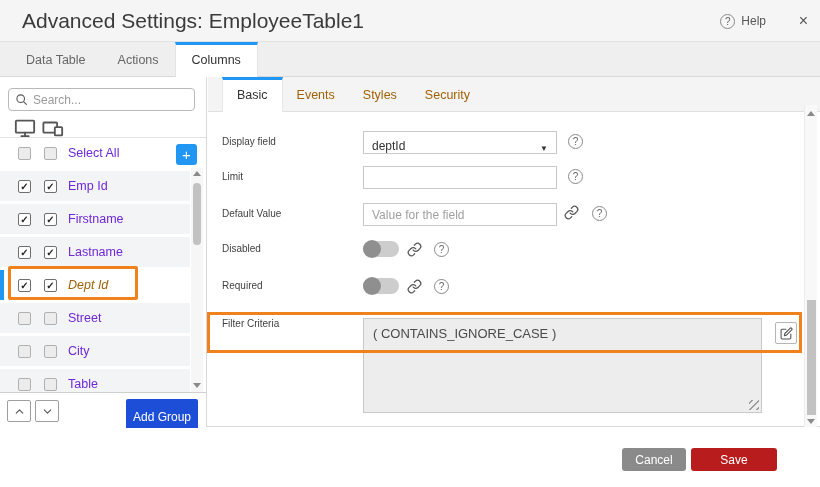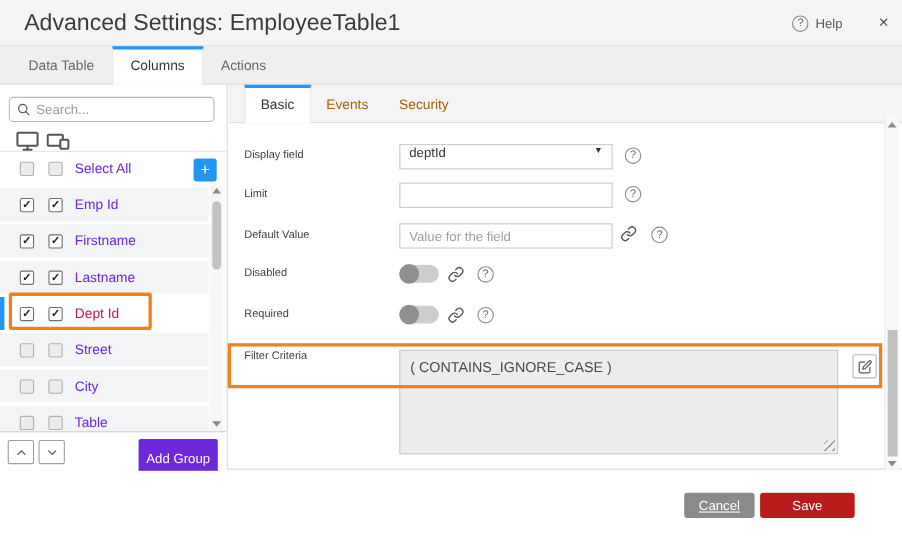--- a/index.html
+++ b/index.html
@@ -33,41 +33,41 @@
   .selectall { position:absolute; left:0; top:61px; width:206px; height:30px; display:flex; align-items:center; }
   .cb { display:inline-flex; align-items:center; justify-content:center; width:13px; height:13px; border:1px solid #b0b0b0; border-radius:2px; background:#ececec; font-size:10px; color:transparent; cursor:pointer; flex:0 0 auto; }
   .cb.on { background:#fff; border-color:#6f6f6f; color:#222; font-weight:bold; }
   .cb1 { margin-left:18px; } .cb2 { margin-left:13px; }
   .row-label { margin-left:11px; font-size:12.5px; color:#6d28d9; white-space:nowrap; }
   .plusbtn { position:absolute; left:176px; top:6px; width:21px; height:21px; background:#2196f3; color:#fff; border:none; border-radius:3px; font-size:15px; line-height:19px; cursor:pointer; }
   .collist { position:absolute; left:0; top:94px; width:190px; bottom:35px; overflow:hidden; }
   .colrow { position:relative; width:190px; height:30px; margin-bottom:3px; background:#f3f4f5; display:flex; align-items:center; }
   .colrow.selected { background:#fff; }
   .colrow.selected::before { content:""; position:absolute; left:0; top:0; width:4px; height:30px; background:#2196f3; }
-  .colrow.selected .row-label { color:#be185d; }
+  .colrow.selected .row-label { color:#a16207;font-style:italic; }
   .hl-row { position:absolute; left:8px; top:-4px; width:130px; height:34px; border:3px solid #f0821e; border-radius:2px; pointer-events:none; }
   
   .sb-scroll { position:absolute; left:191px; top:91px; width:12px; bottom:35px; background:#f6f6f6; }
   .tri-up { width:0; height:0; border-left:4px solid transparent; border-right:4px solid transparent; border-bottom:5px solid #8a8a8a; margin:3px auto 0; cursor:pointer; }
   .tri-down { width:0; height:0; border-left:4px solid transparent; border-right:4px solid transparent; border-top:5px solid #8a8a8a; margin:0 auto; position:absolute; bottom:4px; left:2px; cursor:pointer; }
   .sb-thumb { position:absolute; left:2px; top:15px; width:8px; height:62px; background:#c2c2c2; border-radius:4px; cursor:pointer; }
   
   .sb-footer { position:absolute; left:0; bottom:0; width:206px; height:35px; background:#fff; border-top:1px solid #cfcfcf; }
   .chevbtn { position:absolute; top:7px; width:24px; height:22px; background:#fff; border:1px solid #9e9e9e; border-radius:2px; display:flex; align-items:center; justify-content:center; cursor:pointer; }
   .chev-up { left:7px; } .chev-dn { left:35px; }
-  .addgroup { position:absolute; right:8px; top:6px; width:72px; height:36px; background:#6d28d9; color:#fff; border:none; border-radius:2px; font-size:12px; font-family:inherit; cursor:pointer; }
+  .addgroup { position:absolute; right:8px; top:6px; width:72px; height:36px; background:#1d4ed8; color:#fff; border:none; border-radius:2px; font-size:12px; font-family:inherit; cursor:pointer; }
 
   
   .panel { position:absolute; left:208px; top:0; width:612px; height:350px; }
   .subtabs { position:absolute; left:0; top:0; width:612px; height:35px; background:#f4f4f4; border-bottom:1px solid #e0e0e0; display:flex; padding-left:14px; }
   .subtab { height:35px; border-top:3px solid transparent; line-height:31px; padding:0 14px; font-size:12.5px; color:#a16207; cursor:pointer; }
   .subtab.active { background:#fff; border-top:3px solid #2196f3; border-left:1px solid #e7e7e7; border-right:1px solid #e7e7e7; color:#333; }
 
   .flabel { position:absolute; left:14px; font-size:10px; color:#3f3f3f; }
-  .selectbox { position:absolute; left:155px; width:194px; height:23px; border:1px solid #c9c9c9; background:#fff; display:flex; align-items:flex-start; padding:0 8px; cursor:pointer; }
+  .selectbox { position:absolute; left:155px; width:194px; height:23px; border:1px solid #c9c9c9; background:#fff; display:flex; align-items:flex-end; padding:0 8px; cursor:pointer; }
   .selectbox .val { flex:1; font-size:12px; color:#333; }
   .caret { font-size:8px; color:#333; }
   .tinput { position:absolute; left:155px; width:194px; height:23px; border:1px solid #c9c9c9; background:#fff; padding:0 8px; font-size:12px; color:#3b82f6; font-family:inherit; outline:none; }
   .tinput::placeholder { color:#a0a0a0; }
   .helpic { position:absolute; cursor:pointer; }
   .linkic { position:absolute; cursor:pointer; line-height:0; }
   .toggle { position:absolute; left:155px; width:36px; height:16px; border-radius:8px; background:#cdcdcd; cursor:pointer; }
   .toggle .knob { position:absolute; left:0; top:-1px; width:18px; height:18px; border-radius:50%; background:#8f8f8f; }
 
   .ta-wrap { position:absolute; left:155px; top:241px; width:399px; height:95px; }
@@ -78,43 +78,43 @@
 
   
   .main-scroll { position:absolute; left:596px; top:28px; width:13px; height:322px; background:#f8f8f8; border-left:1px solid #ececec; }
   .ms-thumb { position:absolute; left:2px; top:195px; width:9px; height:115px; background:#c2c2c2; cursor:pointer; }
   .ms-up { position:absolute; top:3px; left:2px; }
   .ms-dn { position:absolute; bottom:3px; left:2px; }
 
   
   .footer { position:absolute; left:0; top:428px; width:820px; height:59px; background:#fff; }
   .btn { position:absolute; top:20px; height:23px; border:none; border-radius:3px; color:#fff; font-size:12px; font-family:inherit; cursor:pointer; }
-  .btn-cancel { left:622px; width:64px; background:#8a8a8a;text-decoration:underline; }
+  .btn-cancel { left:622px; width:64px; background:#8a8a8a; }
   .btn-save { left:691px; width:86px; background:#b91c1c; }
 
   svg.ic { stroke:#555; fill:none; stroke-width:2; stroke-linecap:round; stroke-linejoin:round; }
 </style>
 </head>
 <body>
 
 <div class="dialog">
 
   <div class="hdr">
     <div class="hdr-title">Advanced Settings: EmployeeTable1</div>
     <div class="hdr-help">
       <span class="qmark">?</span>
       <span class="hdr-help-label">Help</span>
     </div>
     <div class="hdr-close">×</div>
   </div>
 
   <div class="tabbar">
     <div class="tab">Data Table</div>
+    <div class="tab">Actions</div>
     <div class="tab active">Columns</div>
-    <div class="tab">Actions</div>
   </div>
 
   <div class="bodywrap">
 
     <div class="sidebar">
       <div class="searchbox">
         <svg class="ic" width="13" height="13" viewBox="0 0 24 24">
             <circle cx="10.5" cy="10.5" r="7"></circle>
             <line x1="21" y1="21" x2="15.8" y2="15.8"></line>
           </svg>
@@ -198,20 +198,21 @@
             </svg>
         </div>
         <button class="addgroup">Add Group</button>
       </div>
     </div>
 
     <div class="panel">
       <div class="subtabs">
         <div class="subtab active">Basic</div>
         <div class="subtab">Events</div>
+        <div class="subtab">Styles</div>
         <div class="subtab">Security</div>
       </div>
 
       <div class="flabel" style="top:59px">Display field</div>
       <div class="selectbox" style="top:54px">
         <span class="val">deptId</span>
         <span class="caret">▼</span>
       </div>
       <span class="helpic qmark" style="left:360px; top:57px">?</span>
 

